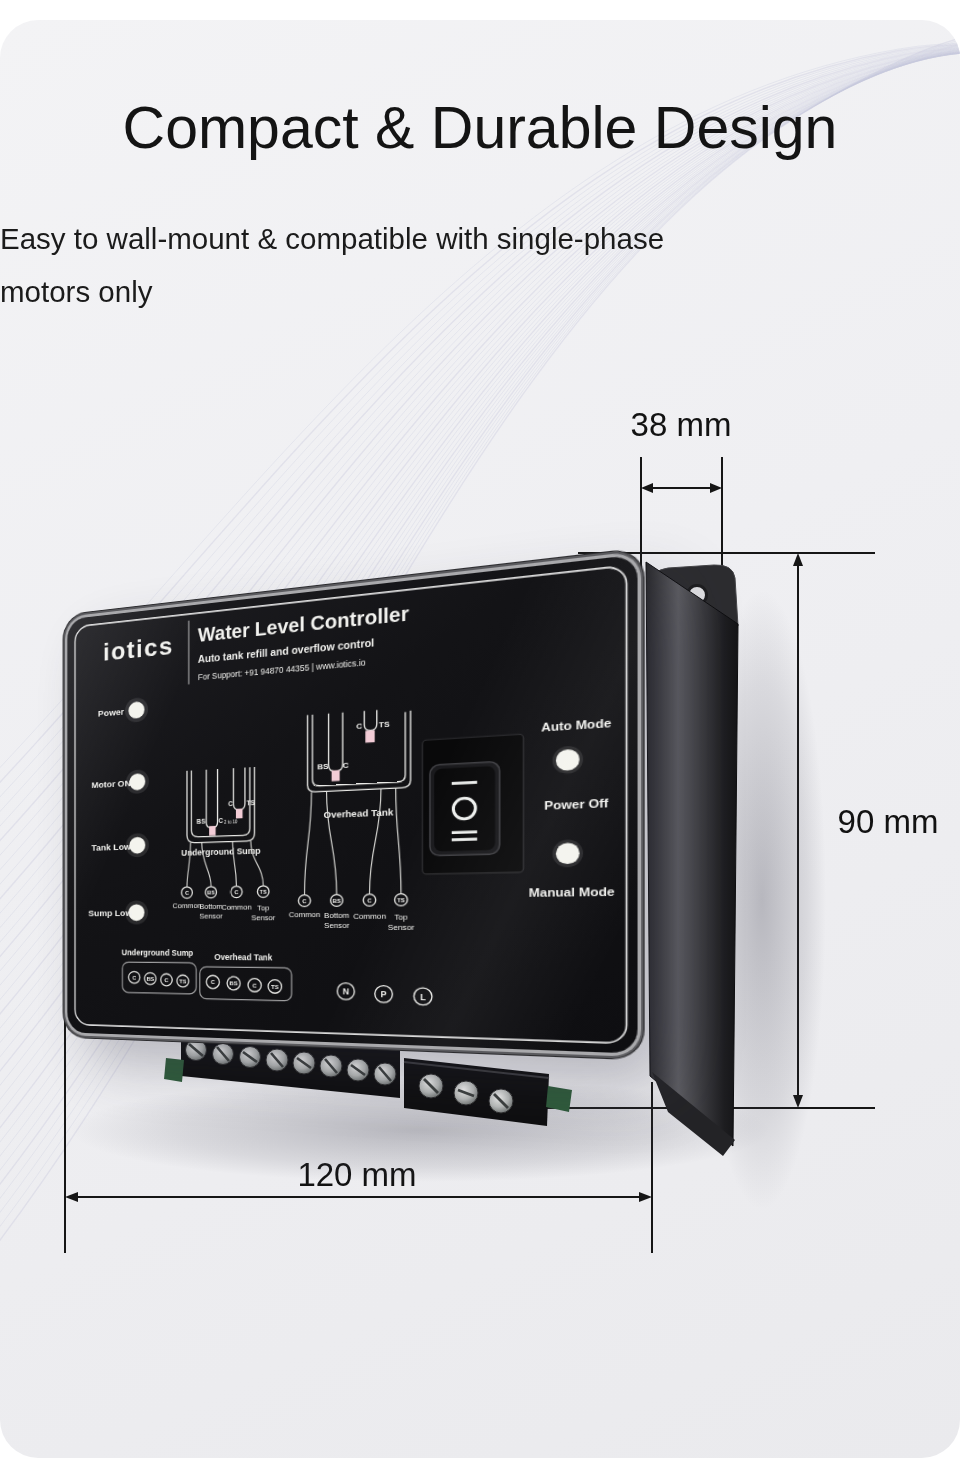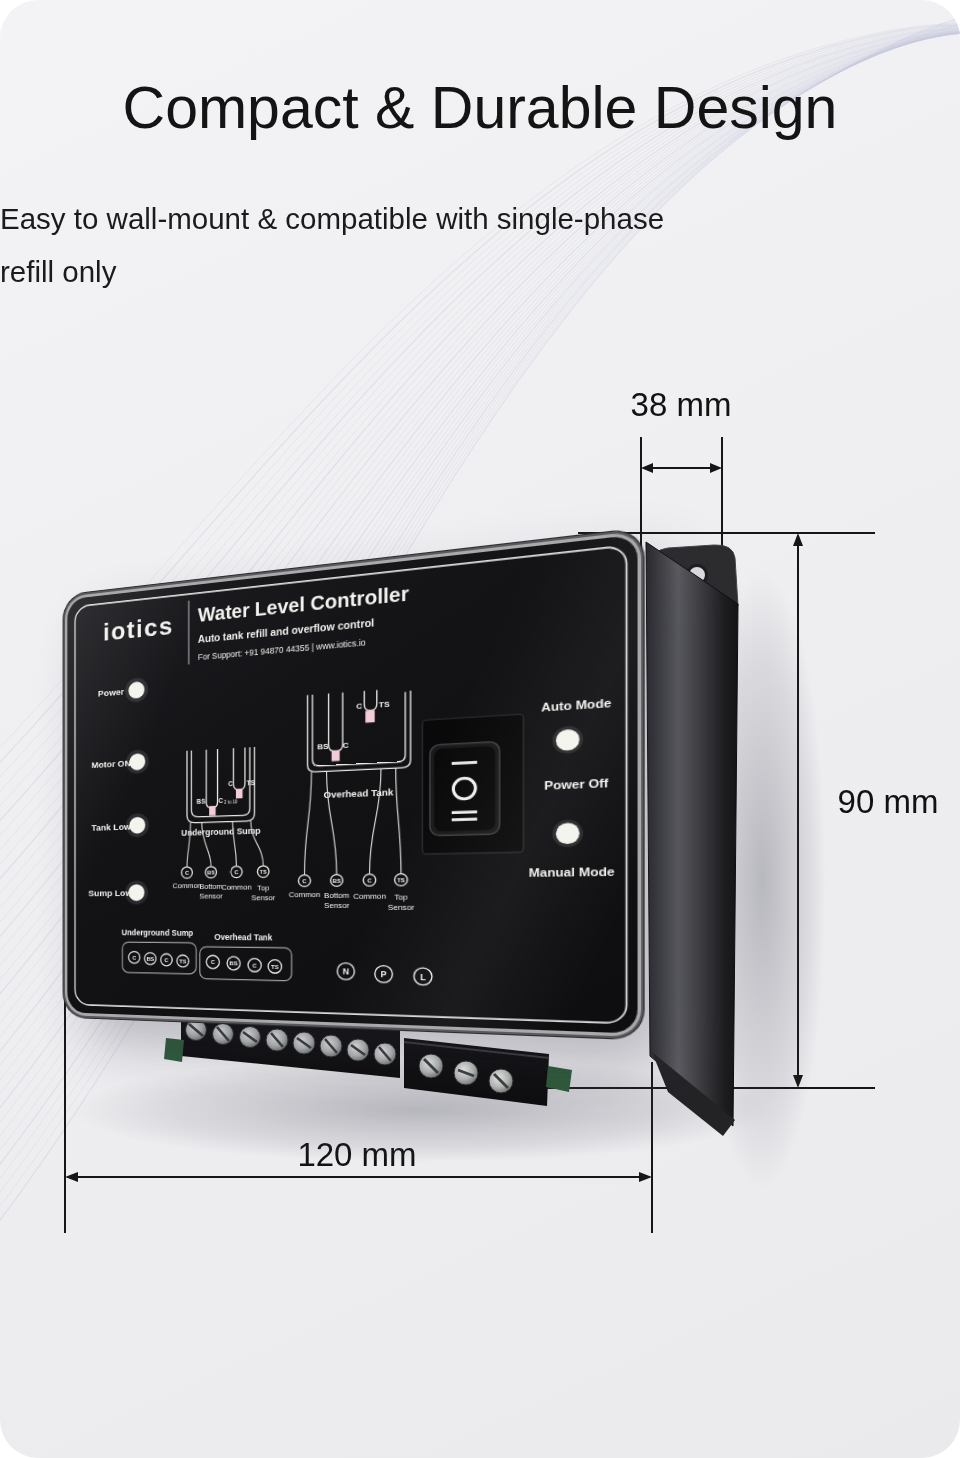--- a/index.html
+++ b/index.html
@@ -1,18 +1,18 @@
 <!DOCTYPE html>
 <html><head>
 <meta charset="utf-8">
 <style>
   html,body{margin:0;padding:0;background:#ffffff;}
   body{width:960px;height:1458px;position:relative;font-family:"Liberation Sans",sans-serif;overflow:hidden;}
   .card{position:absolute;inset:0;border-radius:38px;overflow:hidden;
-        background:linear-gradient(155deg,#f3f3f5 0%,#efeff2 45%,#eaeaed 100%);}
+        background:linear-gradient(155deg,#f3f3f5 0%,#efeff2 45%,#eaeaed 100%);margin-top:20px;}
   #waves{position:absolute;inset:0;z-index:0;pointer-events:none;}
   .wave{fill:none;stroke:#c7c9dd;}
   .page-title{position:absolute;z-index:3;left:0;top:74px;width:100%;text-align:center;
         font-size:59px;font-weight:500;letter-spacing:0px;color:#141414;margin:0;}
   .page-subtitle{position:absolute;z-index:3;left:0;top:192px;width:100%;
         font-size:29.5px;font-weight:400;color:#1b1b1b;line-height:53px;margin:0;}
   .scene{position:absolute;left:0;top:0;z-index:1;}
   .dim-line{stroke:#161616;stroke-width:2;fill:none;}
   .dim-text{font-size:33px;fill:#121212;font-family:"Liberation Sans",sans-serif;}
   .arrow{fill:#161616;stroke:none;}
@@ -66,21 +66,21 @@
       <path d="M -94 919 C 230 600, 476 134, 884 39 S 1140 534, 1150 544" class="wave" stroke-width="1.3" stroke-opacity="0.38"></path>
       <path d="M -92 902 C 230 585, 478 127, 887 37 S 1140 547, 1150 557" class="wave" stroke-width="0.8" stroke-opacity="0.38"></path>
       <path d="M -90 885 C 230 570, 480 120, 890 35 S 1140 560, 1150 570" class="wave" stroke-width="0.8" stroke-opacity="0.38"></path>
       <path d="M -88 868 C 230 555, 482 113, 893 33 S 1140 573, 1150 583" class="wave" stroke-width="0.8" stroke-opacity="0.38"></path>
       <path d="M -86 851 C 230 540, 484 106, 896 31 S 1140 586, 1150 596" class="wave" stroke-width="1.3" stroke-opacity="0.38"></path>
       <path d="M -84 834 C 230 525, 486 99, 899 29 S 1140 599, 1150 609" class="wave" stroke-width="0.8" stroke-opacity="0.38"></path>
     </svg>
 
   <h1 class="page-title">Compact &amp; Durable Design</h1>
   <p class="page-subtitle"><span>Easy to wall-mount &amp; compatible with single-phase</span><br>
-  <span>refill only</span></p>
+  <span>motors only</span></p>
 
   <svg class="scene" width="960" height="1458" viewBox="0 0 960 1458">
     <defs>
       <linearGradient id="sideGrad" x1="0" y1="0" x2="1" y2="0">
         <stop offset="0" stop-color="#28282b"></stop>
         <stop offset="0.35" stop-color="#5c5c61"></stop>
         <stop offset="0.62" stop-color="#39393d"></stop>
         <stop offset="0.85" stop-color="#1d1d20"></stop>
         <stop offset="1" stop-color="#141416"></stop>
       </linearGradient>

